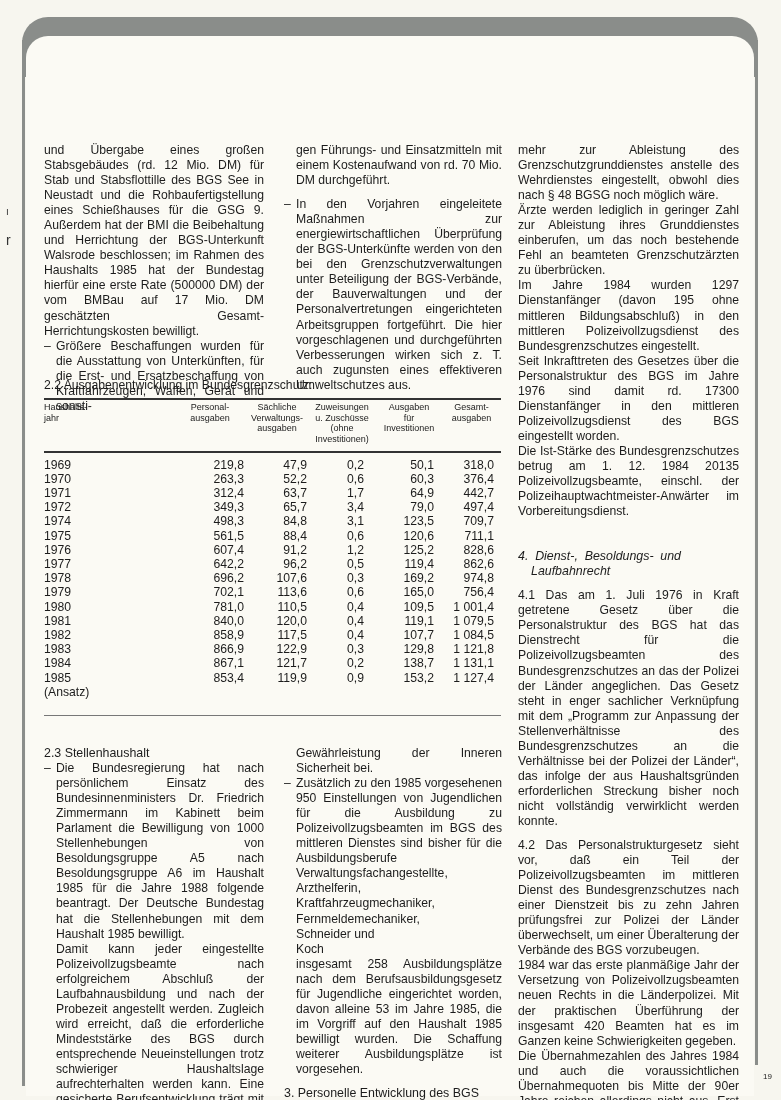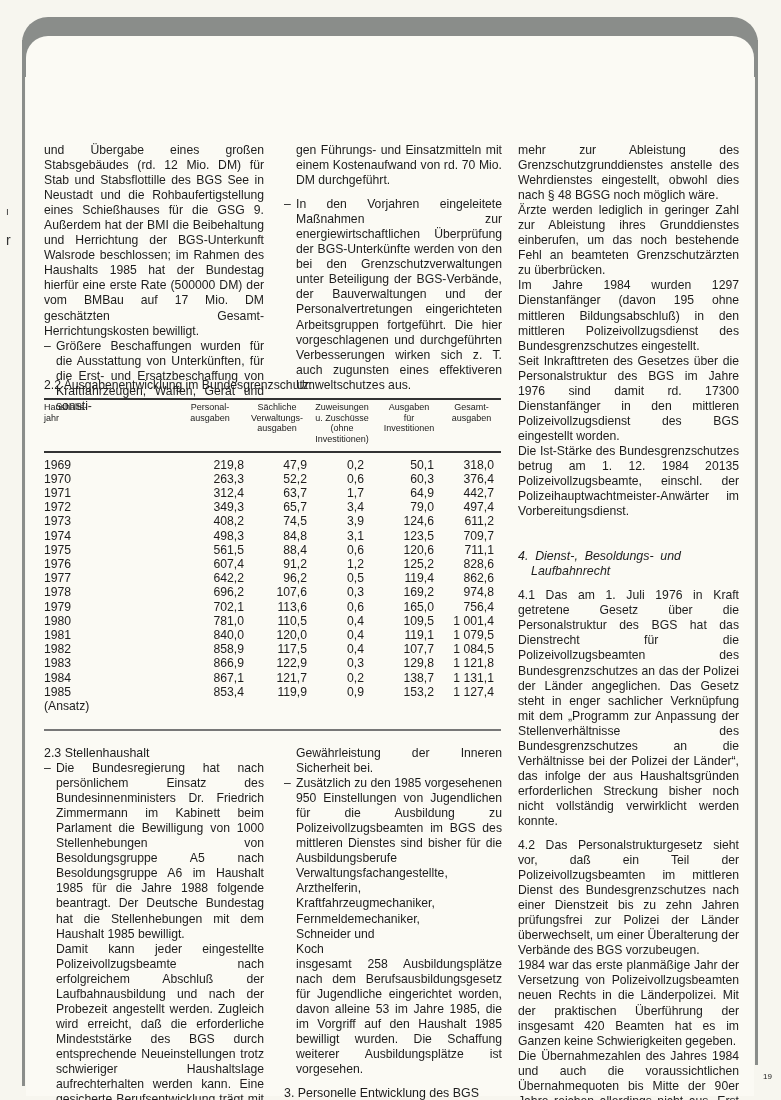--- a/index.html
+++ b/index.html
@@ -126,28 +126,20 @@
       </div>
       <div class="trow">
         <div class="c0">1972</div>
         <div class="c1">349,3</div>
         <div class="c2">65,7</div>
         <div class="c3">3,4</div>
         <div class="c4">79,0</div>
         <div class="c5">497,4</div>
       </div>
       <div class="trow">
-        <div class="c0">1973</div>
-        <div class="c1">408,2</div>
-        <div class="c2">74,5</div>
-        <div class="c3">3,9</div>
-        <div class="c4">124,6</div>
-        <div class="c5">611,2</div>
-      </div>
-      <div class="trow">
         <div class="c0">1974</div>
         <div class="c1">498,3</div>
         <div class="c2">84,8</div>
         <div class="c3">3,1</div>
         <div class="c4">123,5</div>
         <div class="c5">709,7</div>
       </div>
       <div class="trow">
         <div class="c0">1975</div>
         <div class="c1">561,5</div>

